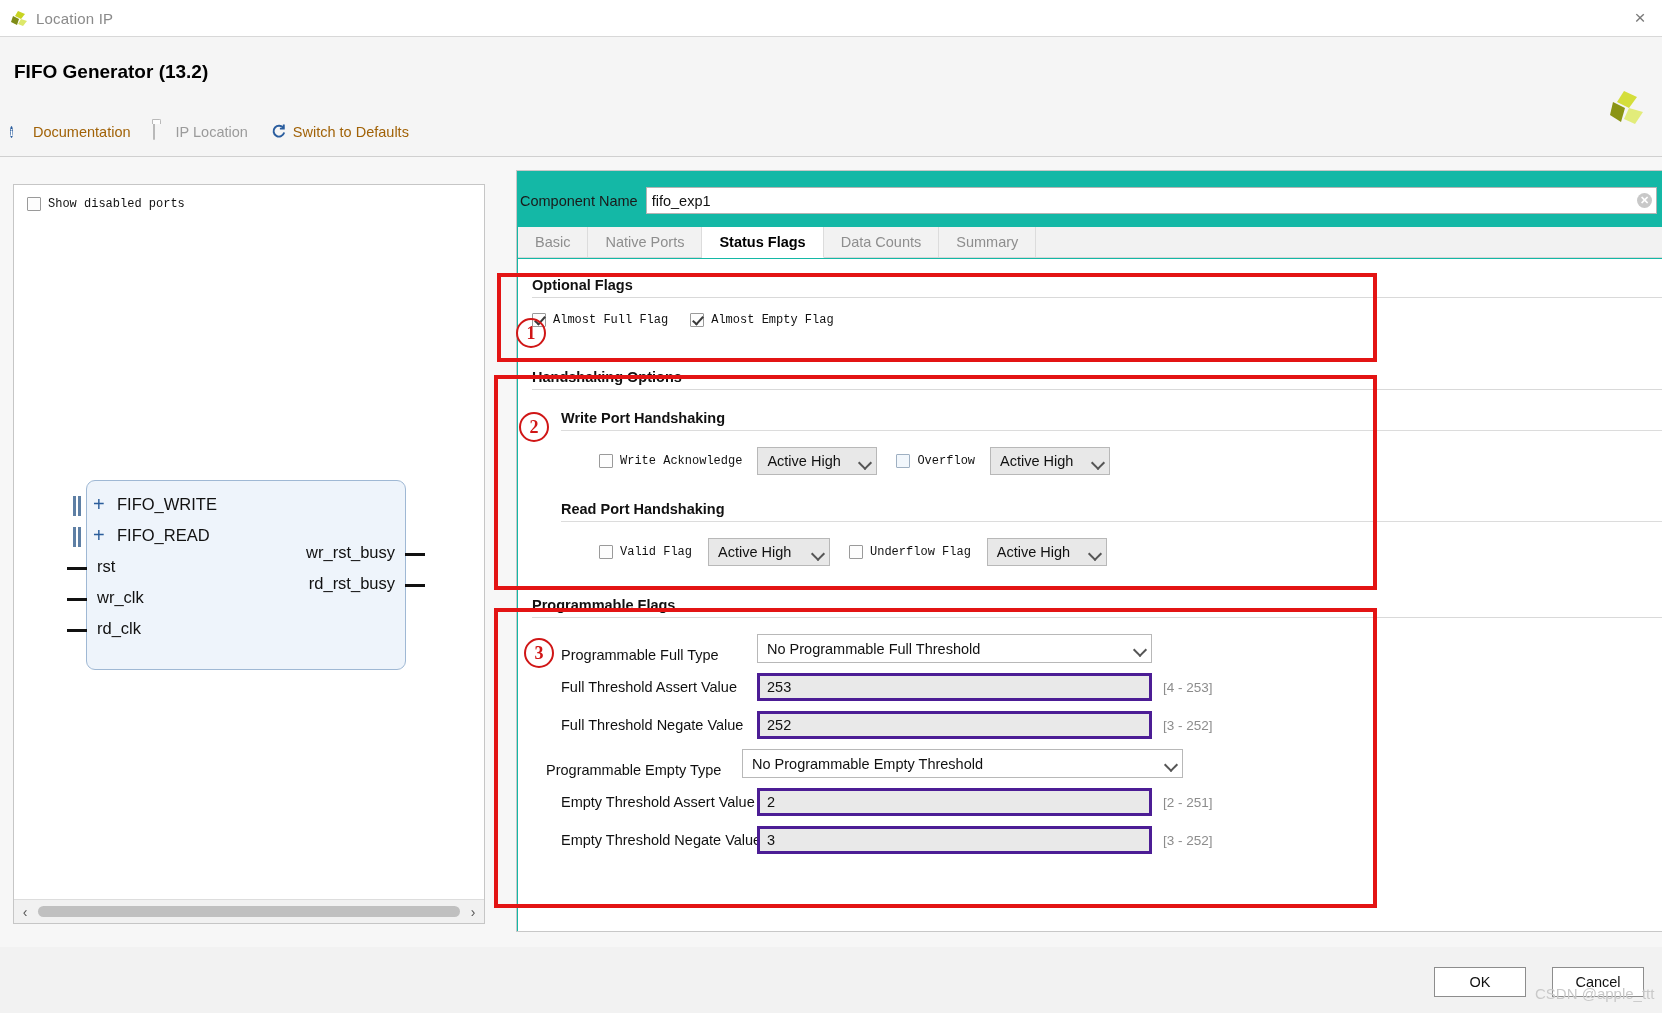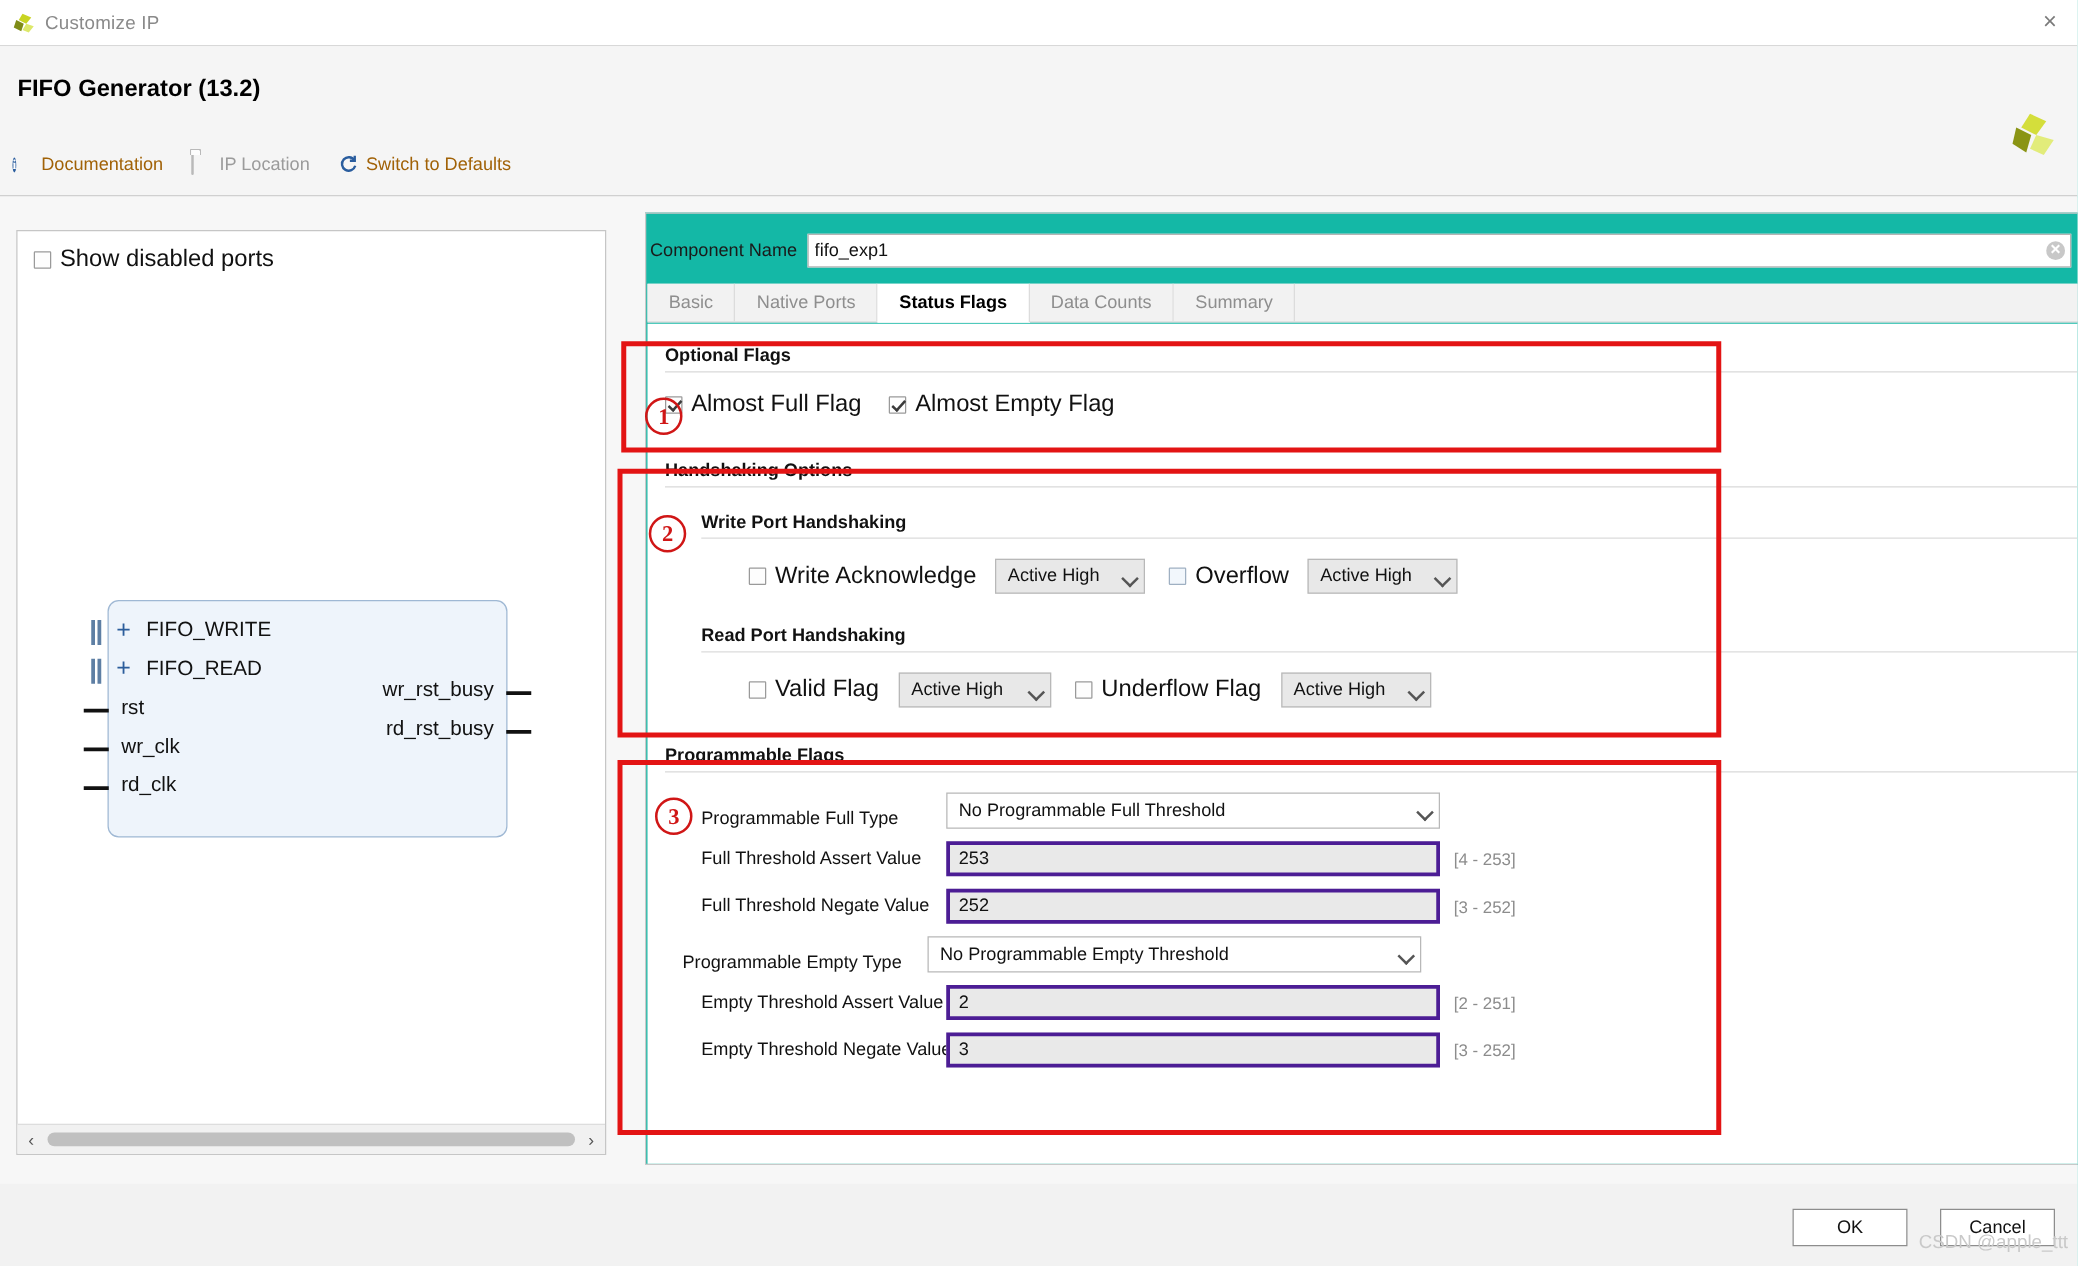--- a/index.html
+++ b/index.html
@@ -257,21 +257,21 @@
   .cb.checked:after {
     content: "";
     position: absolute; left: 4px; top: 0px;
     width: 4px; height: 9px;
     border: solid #3a3a3a;
     border-width: 0 2px 2px 0;
     transform: rotate(42deg);
   }
   .cb.bluish { background: #f2f7fc; border-color: #9fb0c2; }
 
-  .cb-label { font-size: 19px; color: #111; margin-left: 7px; white-space: nowrap;}
+  .cb-label { font-size: 12px; color: #111; margin-left: 7px; white-space: nowrap; font-family: Liberation Mono, monospace;}
 
   .sel {
     height: 28px;
     border: 1px solid #b8b8b8;
     background: #e8e8e8;
     display: flex; align-items: center;
     font-size: 14.5px; color: #111;
     padding: 0 4px 0 9px;
     cursor: pointer;
     position: relative;
@@ -359,21 +359,21 @@
 <div id="app">
 
   <div class="titlebar">
     <div class="titlebar-logo">
       <svg width="22" height="22" viewBox="0 0 22 22">
         <polygon points="10,4 17,7 13,12 7,9" fill="#c8d422"></polygon>
         <polygon points="5,9 11,12 9,18 3,15" fill="#7f8c17"></polygon>
         <polygon points="13,12 19,14 15,19 10,17" fill="#dde86a"></polygon>
       </svg>
     </div>
-    <span class="titlebar-title">Customize IP</span>
+    <span class="titlebar-title">Location IP</span>
     <span class="titlebar-close">×</span>
   </div>
 
   <div class="header">
     <div class="header-title">FIFO Generator (13.2)</div>
 
     <div class="xilinx-logo">
       <svg width="40" height="40" viewBox="0 0 40 40">
         <polygon points="19,4 32,10 24,21 12,15" fill="#d4de3b"></polygon>
         <polygon points="8,15 20,21 16,35 5,28" fill="#8a9414"></polygon>
@@ -541,21 +541,21 @@
           </div>
 
           <div style="display:flex; align-items:center; margin-top:10px; margin-left:29px;">
             <span class="field-lbl" style="width:196px;">Full Threshold Negate Value</span>
             <span class="txtbox" style="width:395px;">252</span>
             <span class="range-lbl">[3 - 252]</span>
           </div>
 
           <div style="display:flex; align-items:flex-end; margin-top:10px; margin-left:14px;">
             <span class="field-lbl" style="width:196px;">Programmable Empty Type</span>
-            <span class="sel white" style="width:395px; height:29px;">
+            <span class="sel white" style="width:441px; height:29px;">
               <span>No Programmable Empty Threshold</span>
               <span class="caret"></span>
             </span>
           </div>
 
           <div style="display:flex; align-items:center; margin-top:10px; margin-left:29px;">
             <span class="field-lbl" style="width:196px;">Empty Threshold Assert Value</span>
             <span class="txtbox" style="width:395px;">2</span>
             <span class="range-lbl">[2 - 251]</span>
           </div>

